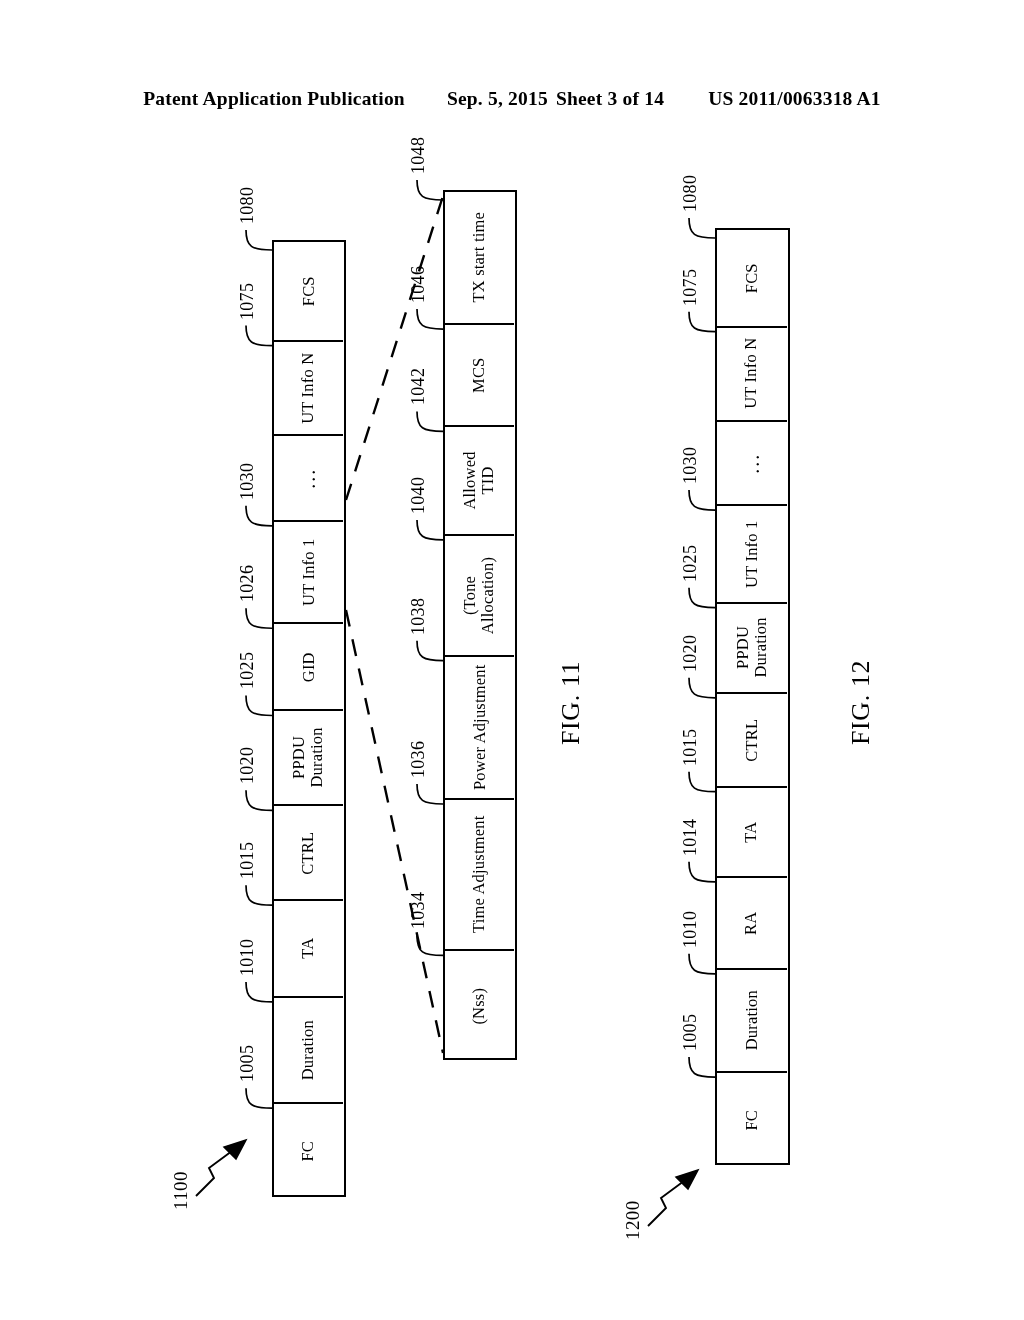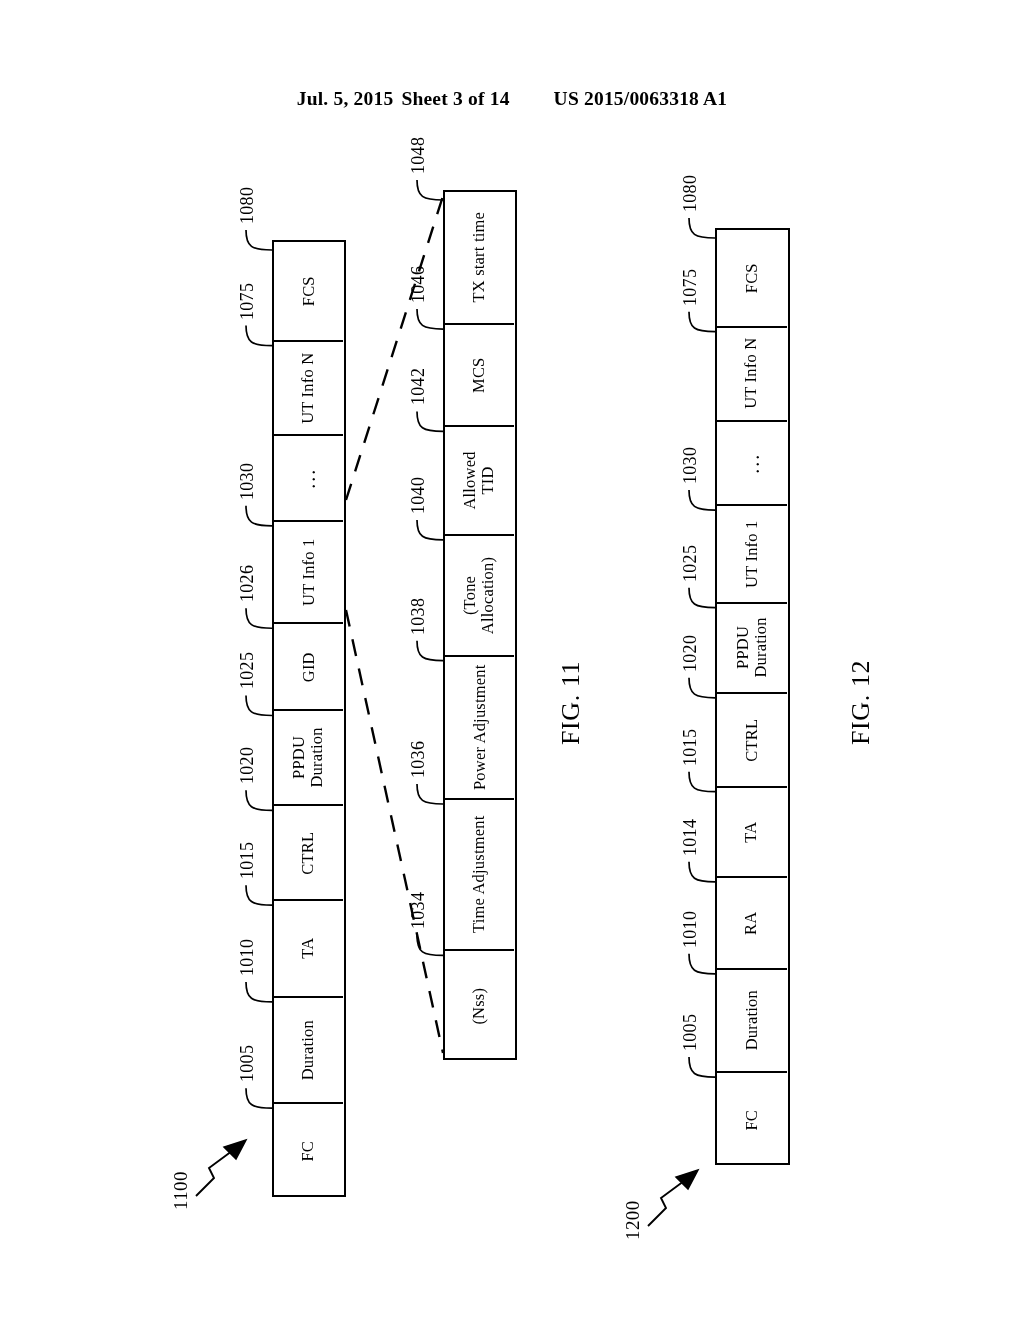--- a/index.html
+++ b/index.html
@@ -95,23 +95,24 @@
 
   svg { position: absolute; overflow: visible; }
   .stroke { fill: none; stroke: #000; stroke-width: 1.9; }
   .stroke-thin { fill: none; stroke: #000; stroke-width: 1.7; }
   .dash { fill: none; stroke: #000; stroke-width: 2.4; stroke-dasharray: 17 13; }
 </style>
 </head>
 <body>
 
 <div class="pub-header">
-  <span class="seg-date">Jul. 5, 2015</span>
+  <span class="seg-title">Patent Application Publication</span>
+  <span class="seg-date">Sep. 5, 2015</span>
   <span class="seg-sheet">Sheet 3 of 14</span>
-  <span>US 2015/0063318 A1</span>
+  <span>US 2011/0063318 A1</span>
 </div>
 
 <div class="figure-wrap" style="left:0;top:0;width:620px;height:1320px;">
 
   <div class="bar" id="f11bar" style="left:272px; top:240px; width:74px; height:957px;">
       <div class="cell" style="top: 0px; height: 99.5887px; width: 69px;">
         <span class="cell-label">FCS</span>
       </div>
       <div class="cell" style="top: 99.5887px; height: 94.8464px; width: 69px;">
         <span class="cell-label">UT Info N</span>

